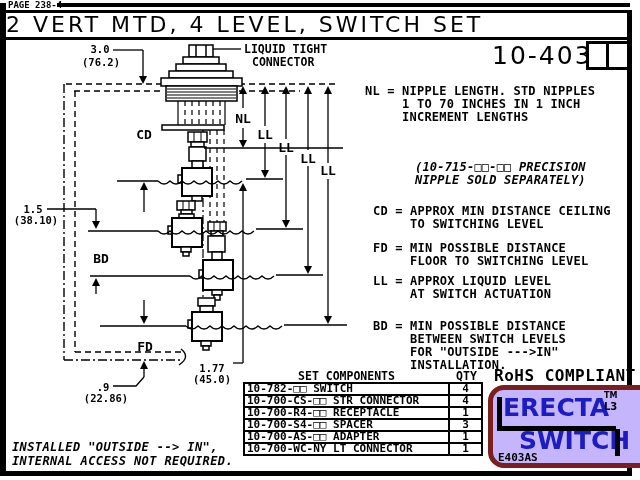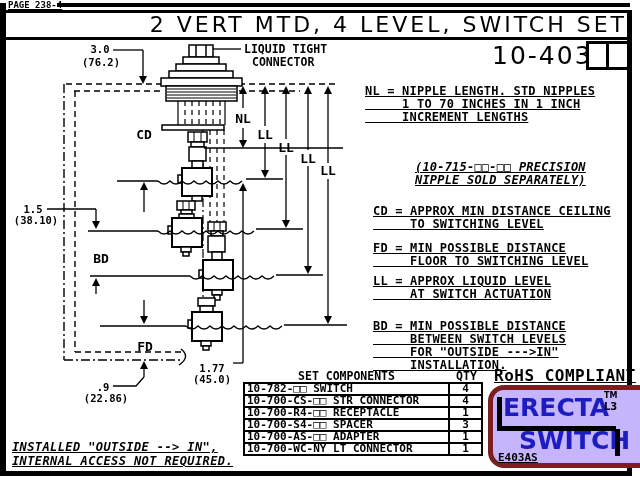--- a/index.html
+++ b/index.html
@@ -1,22 +1,22 @@
 <!DOCTYPE html>
 <html><head>
 <meta charset="utf-8">
 <style>
   html,body{margin:0;padding:0;background:#fff;}
   #page{position:relative;width:640px;height:480px;background:#fff;overflow:hidden;
         font-family:"DejaVu Sans Mono",monospace;color:#000;}
   .abs{position:absolute;}
-  .mono{font-family:"DejaVu Sans Mono",monospace;font-weight:bold;white-space:pre;text-decoration:underline;}
+  .mono{font-family:"DejaVu Sans Mono",monospace;font-weight:bold;white-space:pre;}
   .t12{font-size:12px;line-height:13px;letter-spacing:0.2px;margin-top:12px;}
   .ital{font-style:italic;}
-  #title-bar{left:6px;top:12px;width:621px;height:26px;text-align:right;
+  #title-bar{left:6px;top:12px;width:621px;height:26px;text-align:left;
      font-family:"DejaVu Sans",sans-serif;font-size:22px;font-weight:400;letter-spacing:3px;}
   #part-number{left:492px;top:41px;font-family:"DejaVu Sans",sans-serif;
      font-size:25px;letter-spacing:2px;}
   .pn-box{position:absolute;top:41px;width:18px;height:23px;border:3px solid #000;background:#fff;}
   #page-label{left:8px;top:0px;font-size:9px;letter-spacing:0px;}
   
   #components-table{left:243px;top:369px;width:251px;}
   .tbl-header{display:flex;height:13px;font-size:11.5px;font-weight:bold;}
   .tbl-header .c1{width:207px;text-align:center;}
   .tbl-header .c2{width:33px;text-align:center;}

